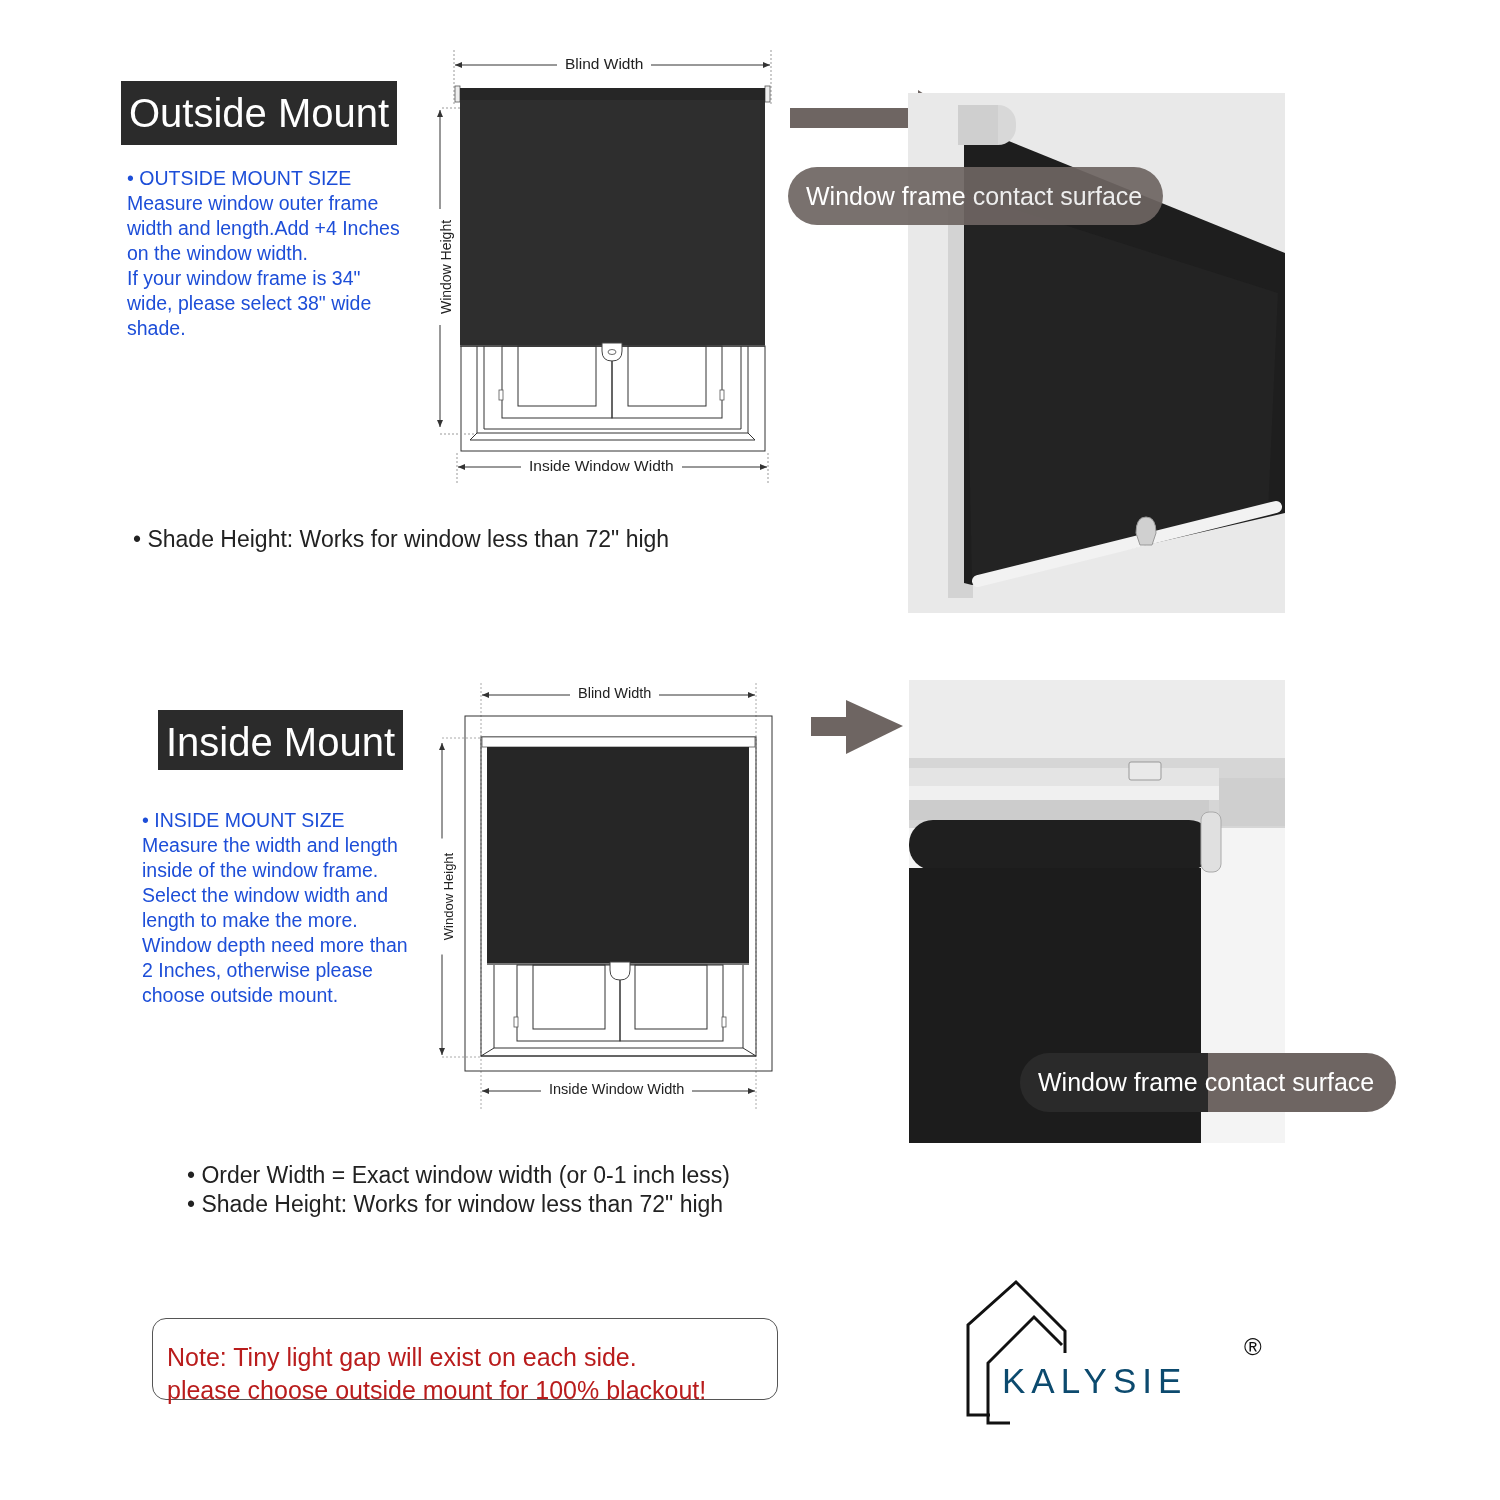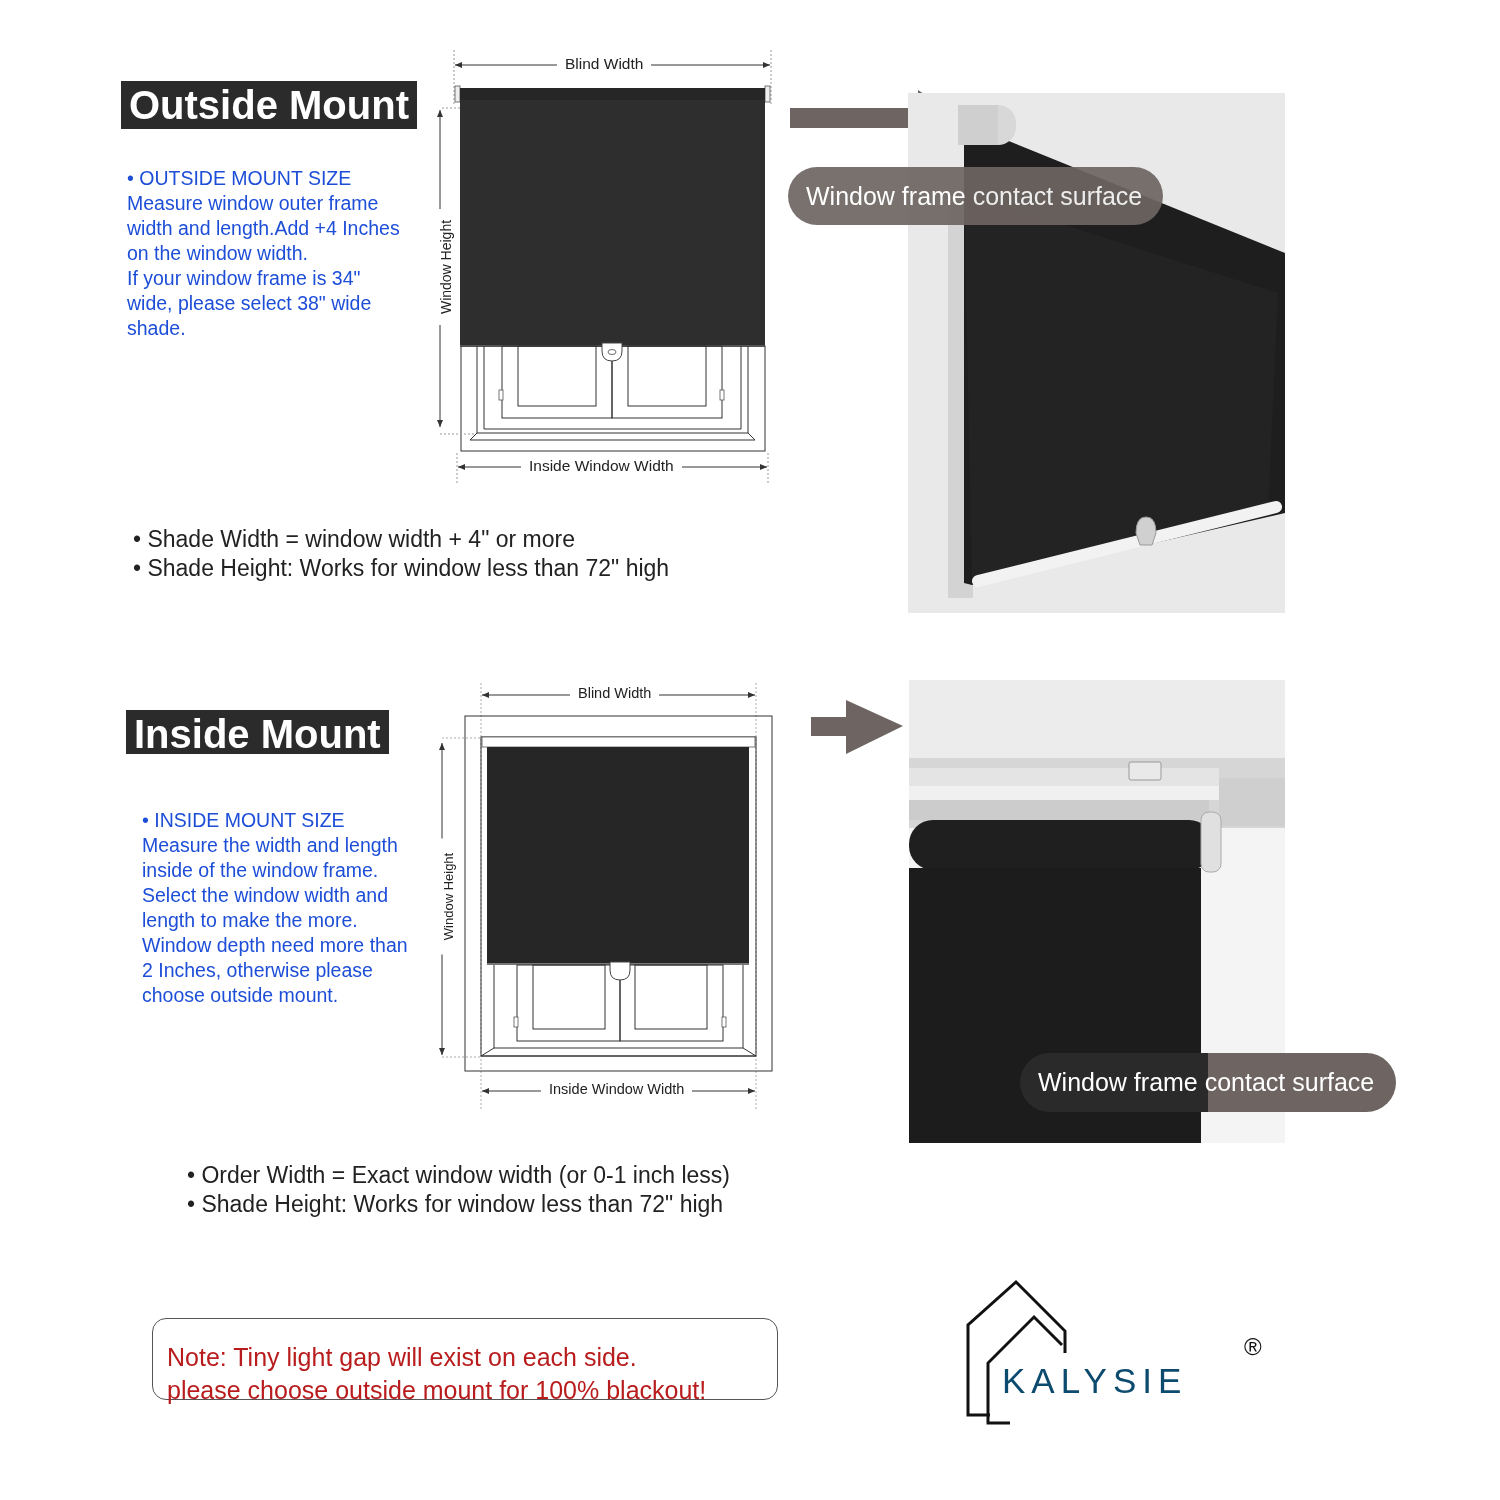--- a/index.html
+++ b/index.html
@@ -1,18 +1,18 @@
 <!DOCTYPE html>
 <html><head>
 <meta charset="utf-8">
 <style>
   html, body { margin:0; padding:0; background:#ffffff; }
   body { width:1500px; height:1500px; position:relative; overflow:hidden; font-family:"Liberation Sans", sans-serif; color:#1a1a1a; }
   .abs { position:absolute; }
-  .section-title { background:#2b2b2b; color:#ffffff; font-size:40px; line-height:48px; padding:0 8px; white-space:nowrap;font-weight:bold; }
+  .section-title { background:#2b2b2b; color:#ffffff; font-size:40px; line-height:48px; padding:8px 8px; white-space:nowrap; }
   .body-text { font-size:19.5px; line-height:25px; color:#1d4ed8; }
   .bullets { font-size:23px; line-height:29px; color:#222; white-space:nowrap; }
   .dim-label { font-size:15.5px; color:#222; background:#fff; padding:0 8px; white-space:nowrap; }
   .vlabel { font-size:14px; color:#222; transform:rotate(-90deg); transform-origin:center; white-space:nowrap; background:#fff; padding:0 6px; }
   .pill { background:#6e6562; color:#fff; font-size:25px; border-radius:30px; white-space:nowrap; display:flex; align-items:center; }
   .note-box { border:1.5px solid #555; border-radius:14px; }
   .note-text { font-size:25px; line-height:33px; color:#b91c1c; white-space:nowrap; }
   .logo-text { font-size:35px; letter-spacing:6px; color:#0c4a6e; }
 </style>
 </head>
@@ -105,25 +105,24 @@
     <rect x="50" y="12" width="40" height="40" fill="#cfcfcf"></rect>
     <line x1="70" y1="488" x2="368" y2="414" stroke="#f2f2f2" stroke-width="12" stroke-linecap="round"></line>
     <path d="M228,440 q0,-16 10,-16 q10,0 10,16 l-4,12 h-12 z" fill="#d0d0d0" stroke="#999" stroke-width="1"></path>
   </svg>
 </div>
 <div class="abs pill" style="left:788px; top:167px; width:375px; height:58px; padding-left:18px; box-sizing:border-box; opacity:0.92;">
   <span>Window frame contact surface</span>
 </div>
 
 <div class="abs bullets" style="left:133px; top:525px;">
-  <div>• Shade Width = window width + 4" or more</div>
   <div>• Shade Height: Works for window less than 72" high</div>
 </div>
 
-<div class="abs section-title" style="left:126px; top:710px; height:44px;">Inside Mount</div>
+<div class="abs section-title" style="left:158px; top:710px; height:44px;">Inside Mount</div>
 
 <div class="abs body-text" style="left:142px; top:808px; width:300px;">
   <div>• INSIDE MOUNT SIZE</div>
   <div>Measure the width and length</div>
   <div>inside of the window frame.</div>
   <div>Select the window width and</div>
   <div>length to make the more.</div>
   <div>Window depth need more than</div>
   <div>2 Inches, otherwise please</div>
   <div>choose outside mount.</div>

